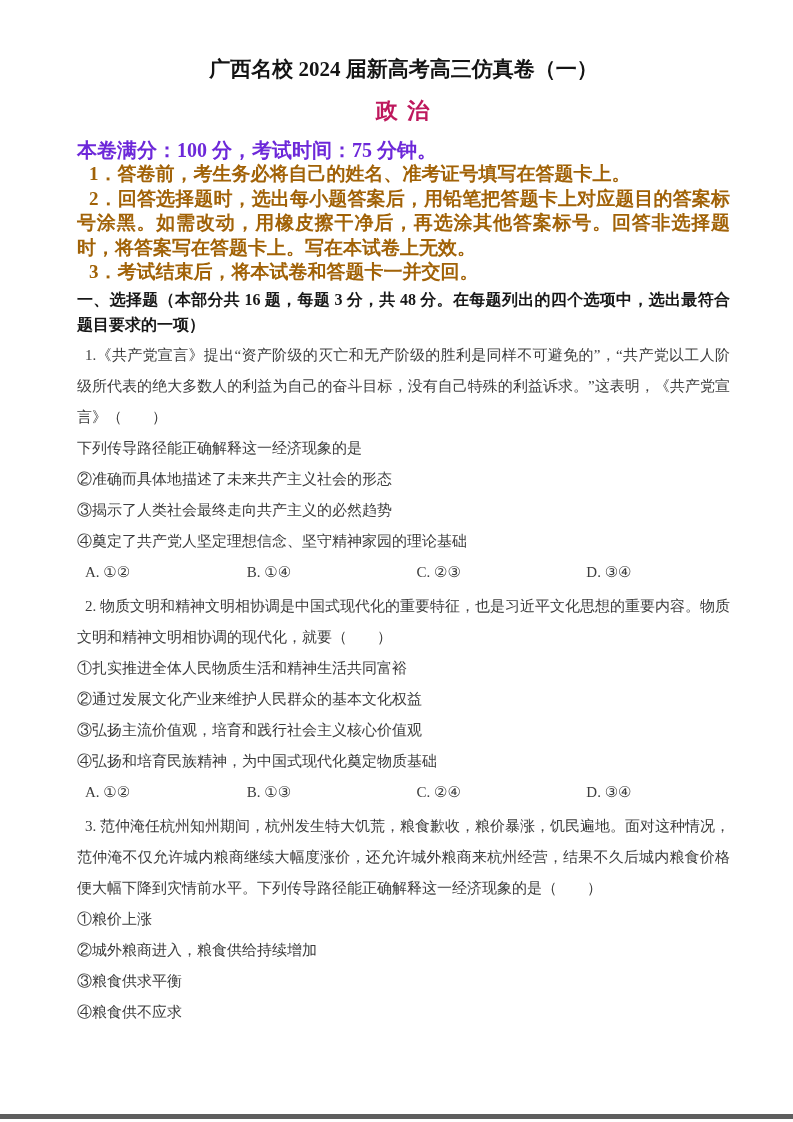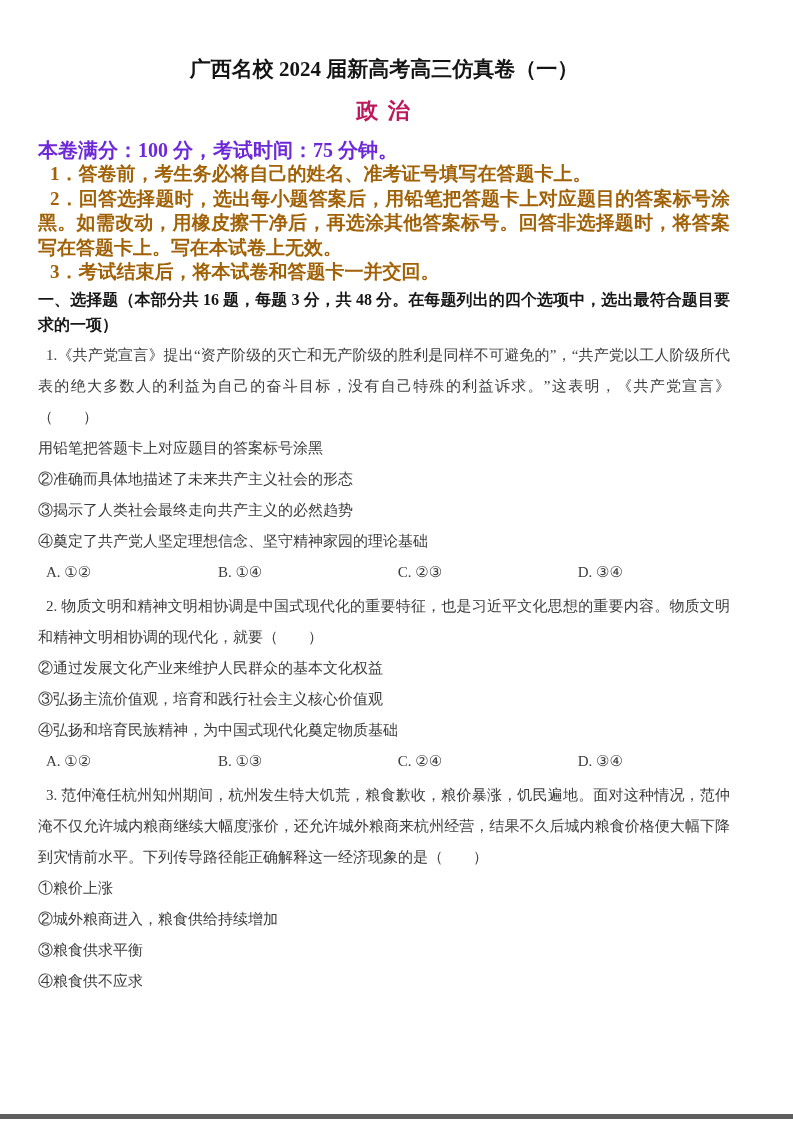--- a/index.html
+++ b/index.html
@@ -7,21 +7,21 @@
   .page {
     width: 793px;
     height: 1122px;
     position: relative;
     overflow: hidden;
     background: #ffffff;
     font-family: "Liberation Serif", "DejaVu Serif", serif;
     color: #1a1a1a;
   }
   .content {
-    padding: 54px 63px 0 38px;
+    padding: 54px 63px 0 77px;
   }
   .title {
     margin: 0;
     font-size: 21px;
     font-weight: bold;
     text-align: center;
     line-height: 30px;
     color: #141414;
   }
   .subject {
@@ -108,34 +108,35 @@
     <p class="info">本卷满分：100 分，考试时间：75 分钟。</p>
 
     <p class="notice-item">1．答卷前，考生务必将自己的姓名、准考证号填写在答题卡上。</p>
     <p class="notice-item">2．回答选择题时，选出每小题答案后，用铅笔把答题卡上对应题目的答案标号涂黑。如需改动，用橡皮擦干净后，再选涂其他答案标号。回答非选择题时，将答案写在答题卡上。写在本试卷上无效。</p>
     <p class="notice-item">3．考试结束后，将本试卷和答题卡一并交回。</p>
 
     <p class="section-header">一、选择题（本部分共 16 题，每题 3 分，共 48 分。在每题列出的四个选项中，选出最符合题目要求的一项）</p>
 
     <div class="question">
       <p class="stem">1.《共产党宣言》提出“资产阶级的灭亡和无产阶级的胜利是同样不可避免的”，“共产党以工人阶级所代表的绝大多数人的利益为自己的奋斗目标，没有自己特殊的利益诉求。”这表明，《共产党宣言》（　　）</p>
-      <p class="item">用铅笔把答题卡上对应题目的答案标号涂黑</p>
+      <p class="item">下列传导路径能正确解释这一经济现象的是</p>
       <p class="item">②准确而具体地描述了未来共产主义社会的形态</p>
       <p class="item">③揭示了人类社会最终走向共产主义的必然趋势</p>
       <p class="item">④奠定了共产党人坚定理想信念、坚守精神家园的理论基础</p>
       <div class="options">
         <span class="opt">A. ①②</span>
         <span class="opt">B. ①④</span>
         <span class="opt">C. ②③</span>
         <span class="opt">D. ③④</span>
       </div>
     </div>
 
     <div class="question">
       <p class="stem">2. 物质文明和精神文明相协调是中国式现代化的重要特征，也是习近平文化思想的重要内容。物质文明和精神文明相协调的现代化，就要（　　）</p>
+      <p class="item">①扎实推进全体人民物质生活和精神生活共同富裕</p>
       <p class="item">②通过发展文化产业来维护人民群众的基本文化权益</p>
       <p class="item">③弘扬主流价值观，培育和践行社会主义核心价值观</p>
       <p class="item">④弘扬和培育民族精神，为中国式现代化奠定物质基础</p>
       <div class="options">
         <span class="opt">A. ①②</span>
         <span class="opt">B. ①③</span>
         <span class="opt">C. ②④</span>
         <span class="opt">D. ③④</span>
       </div>
     </div>

